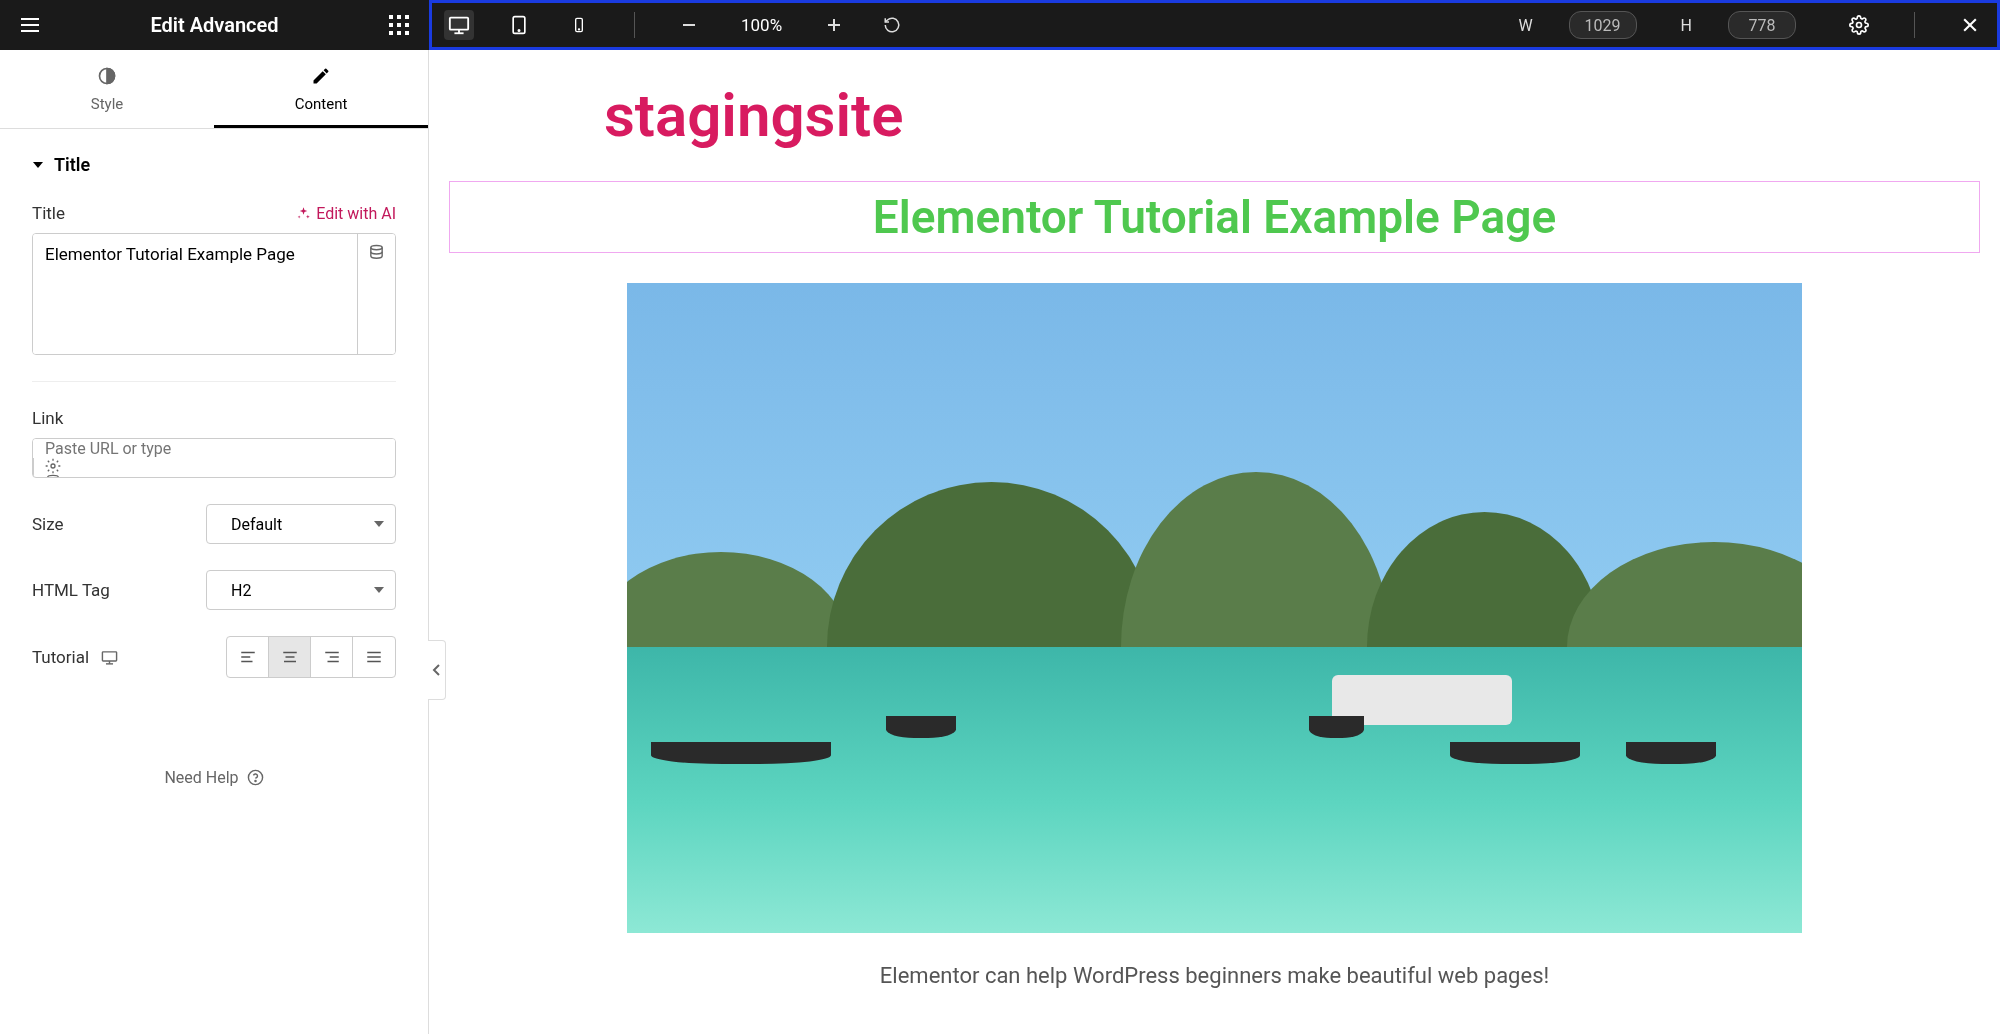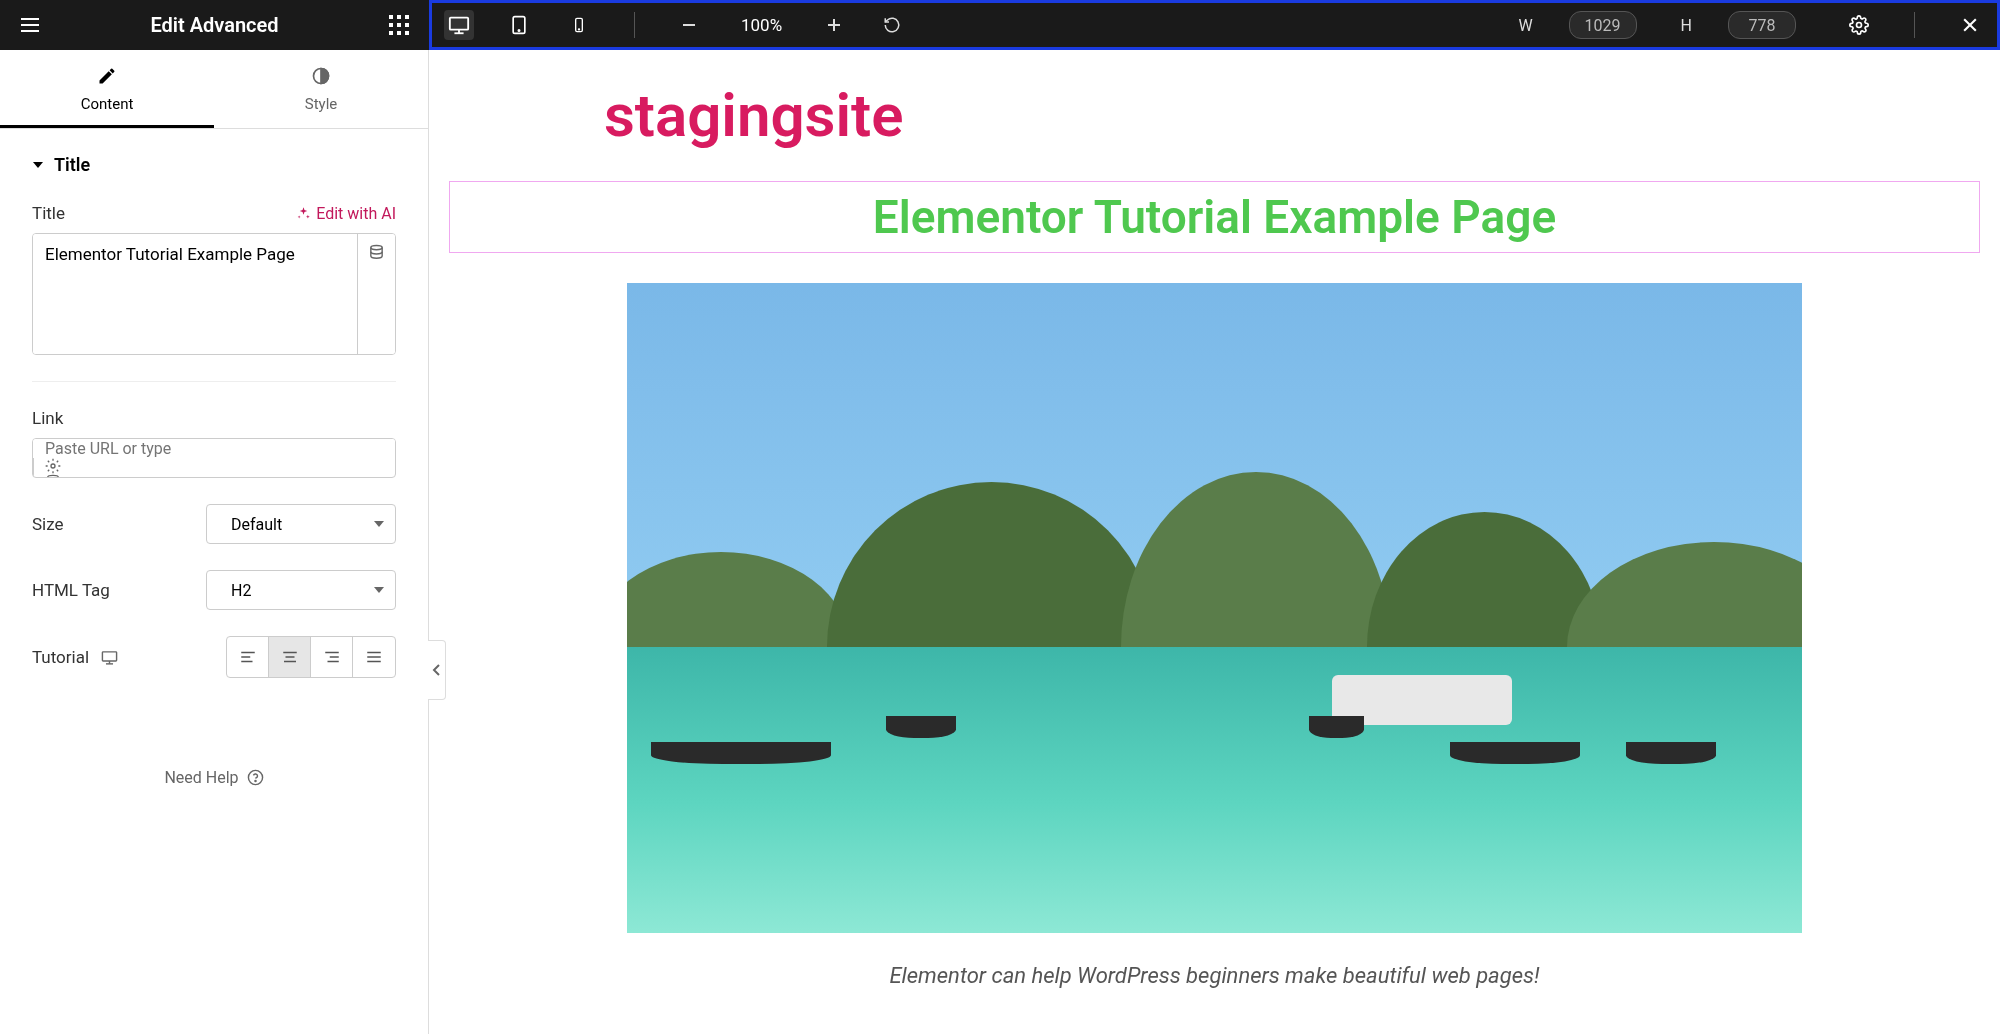--- a/index.html
+++ b/index.html
@@ -71,21 +71,21 @@
 .mt1 { left: -3%; width: 22%; height: 95px; }
 .mt2 { left: 17%; width: 28%; height: 165px; background: #4a6d3a; }
 .mt3 { left: 42%; width: 23%; height: 175px; }
 .mt4 { left: 63%; width: 20%; height: 135px; background: #4a6d3a; }
 .mt5 { left: 80%; width: 25%; height: 105px; }
 .boat { position: absolute; bottom: 26%; height: 22px; background: #2a2a2a; border-radius: 0 0 40% 40%; }
 .b1 { left: 2%; width: 180px; } .b2 { left: 22%; width: 70px; bottom: 30%; }
 .b3 { left: 58%; width: 55px; bottom: 30%; } .b4 { left: 70%; width: 130px; }
 .b5 { left: 85%; width: 90px; }
 .ship { position: absolute; bottom: 32%; left: 60%; width: 180px; height: 50px; background: #e8e8e8; border-radius: 6px; }
-.caption { text-align: center; font-size: 22px; color: #555; font-style: italic; }
+.caption { text-align: center; font-size: 22px; color: #555; }
 
 svg { display: block; }
 </style>
 </head>
 <body>
 
 <div class="topbar">
   <div class="topbar-left">
     <div class="menu-btn">
       <svg width="24" height="24" viewBox="0 0 24 24" fill="none" stroke="#fff" stroke-width="2">
@@ -165,32 +165,32 @@
           <line x1="5" y1="5" x2="19" y2="19"></line>
           <line x1="19" y1="5" x2="5" y2="19"></line>
         </svg>
     </div>
   </div>
 </div>
 
 <div class="main">
   <div class="sidebar">
     <div class="tabs">
-      <div class="tab active">
-        <svg class="tab-icon" width="20" height="20" viewBox="0 0 24 24" fill="#000">
-            <path d="M3 17.25V21h3.75L17.81 9.94l-3.75-3.75L3 17.25zM20.71 7.04a1 1 0 0 0 0-1.41l-2.34-2.34a1 1 0 0 0-1.41 0l-1.83 1.83 3.75 3.75 1.83-1.83z"></path>
-          </svg>
-        <span class="tab-label">Content</span>
-      </div>
       <div class="tab">
         <svg class="tab-icon" width="20" height="20" viewBox="0 0 24 24" fill="none" stroke="#666" stroke-width="2">
             <circle cx="12" cy="12" r="9"></circle>
             <path d="M12 3 a9 9 0 0 1 0 18 z" fill="#666"></path>
           </svg>
         <span class="tab-label">Style</span>
+      </div>
+      <div class="tab active">
+        <svg class="tab-icon" width="20" height="20" viewBox="0 0 24 24" fill="#000">
+            <path d="M3 17.25V21h3.75L17.81 9.94l-3.75-3.75L3 17.25zM20.71 7.04a1 1 0 0 0 0-1.41l-2.34-2.34a1 1 0 0 0-1.41 0l-1.83 1.83 3.75 3.75 1.83-1.83z"></path>
+          </svg>
+        <span class="tab-label">Content</span>
       </div>
     </div>
 
     <div class="controls">
       <div class="section-header">
         <svg width="12" height="12" viewBox="0 0 12 12" fill="#000">
             <path d="M1 3 l5 6 l5 -6 z"></path>
           </svg>
         <span>Title</span>
       </div>

